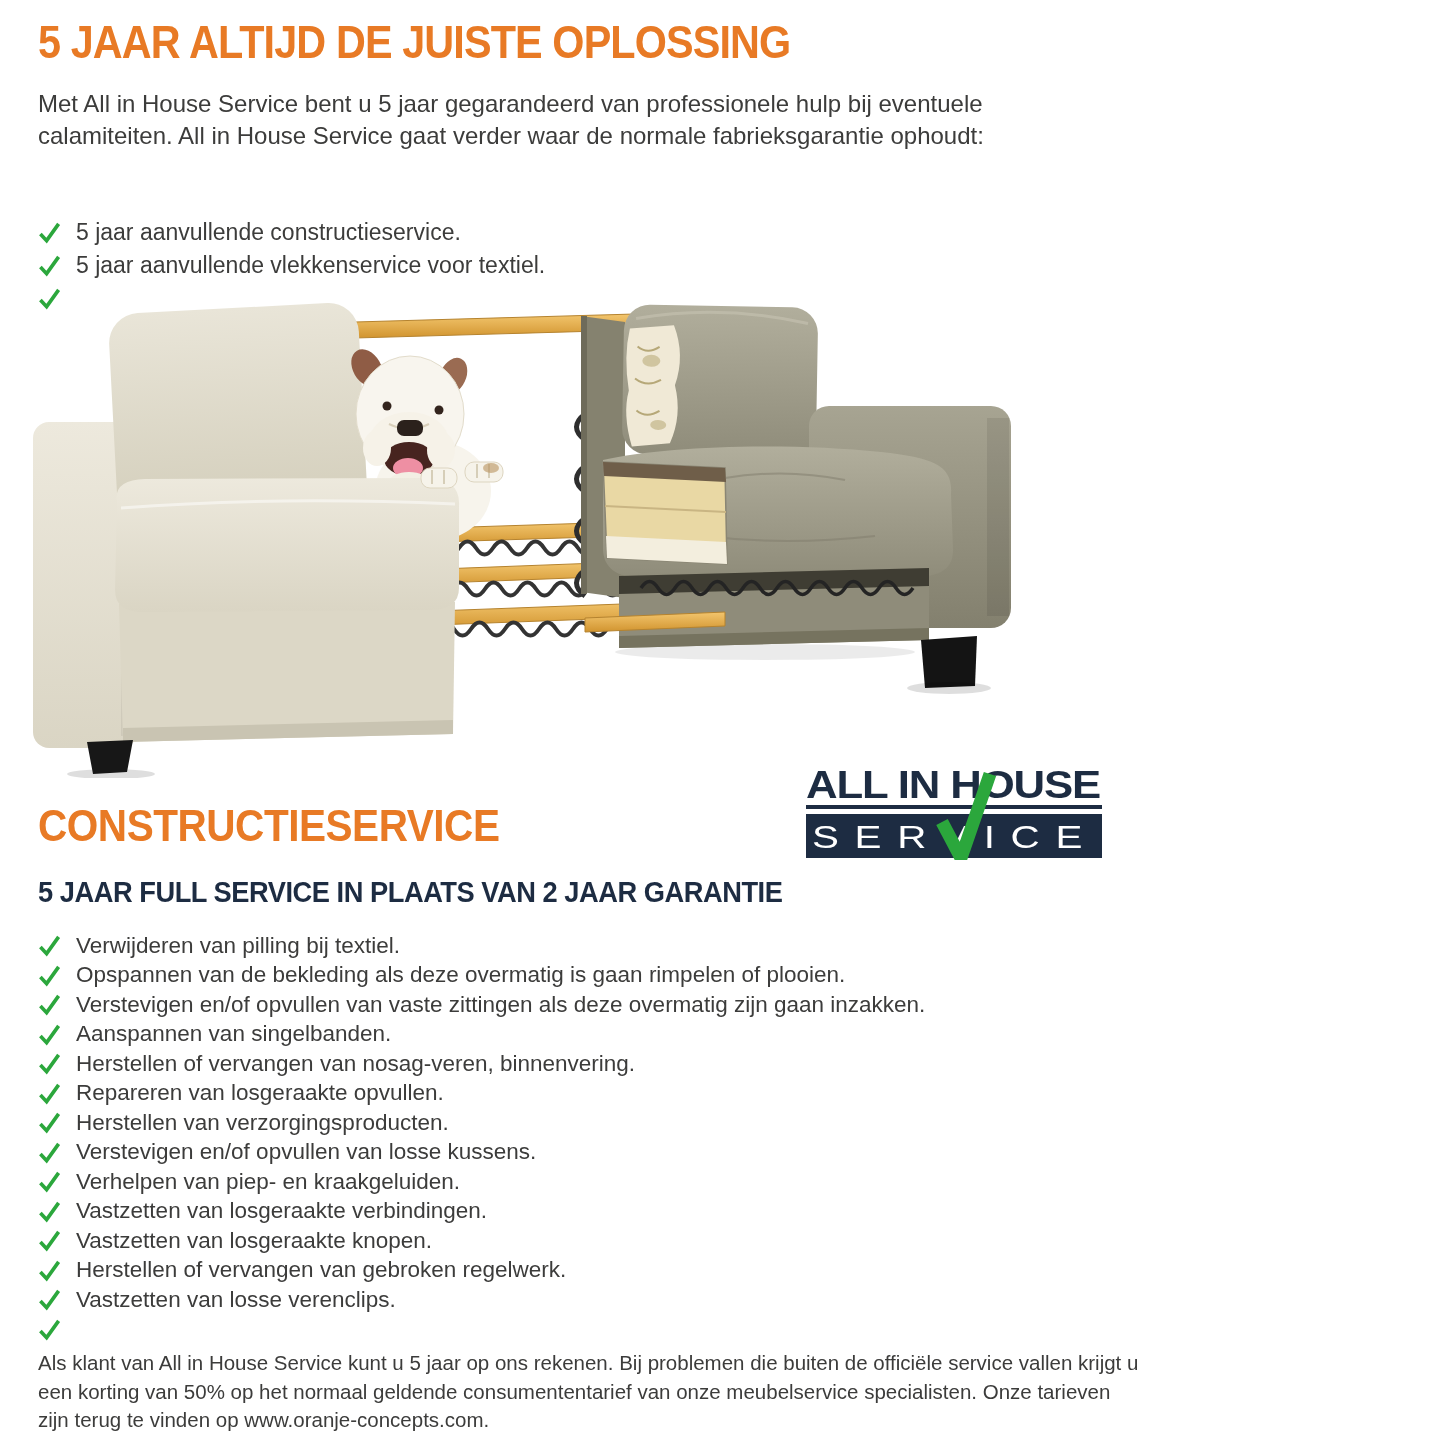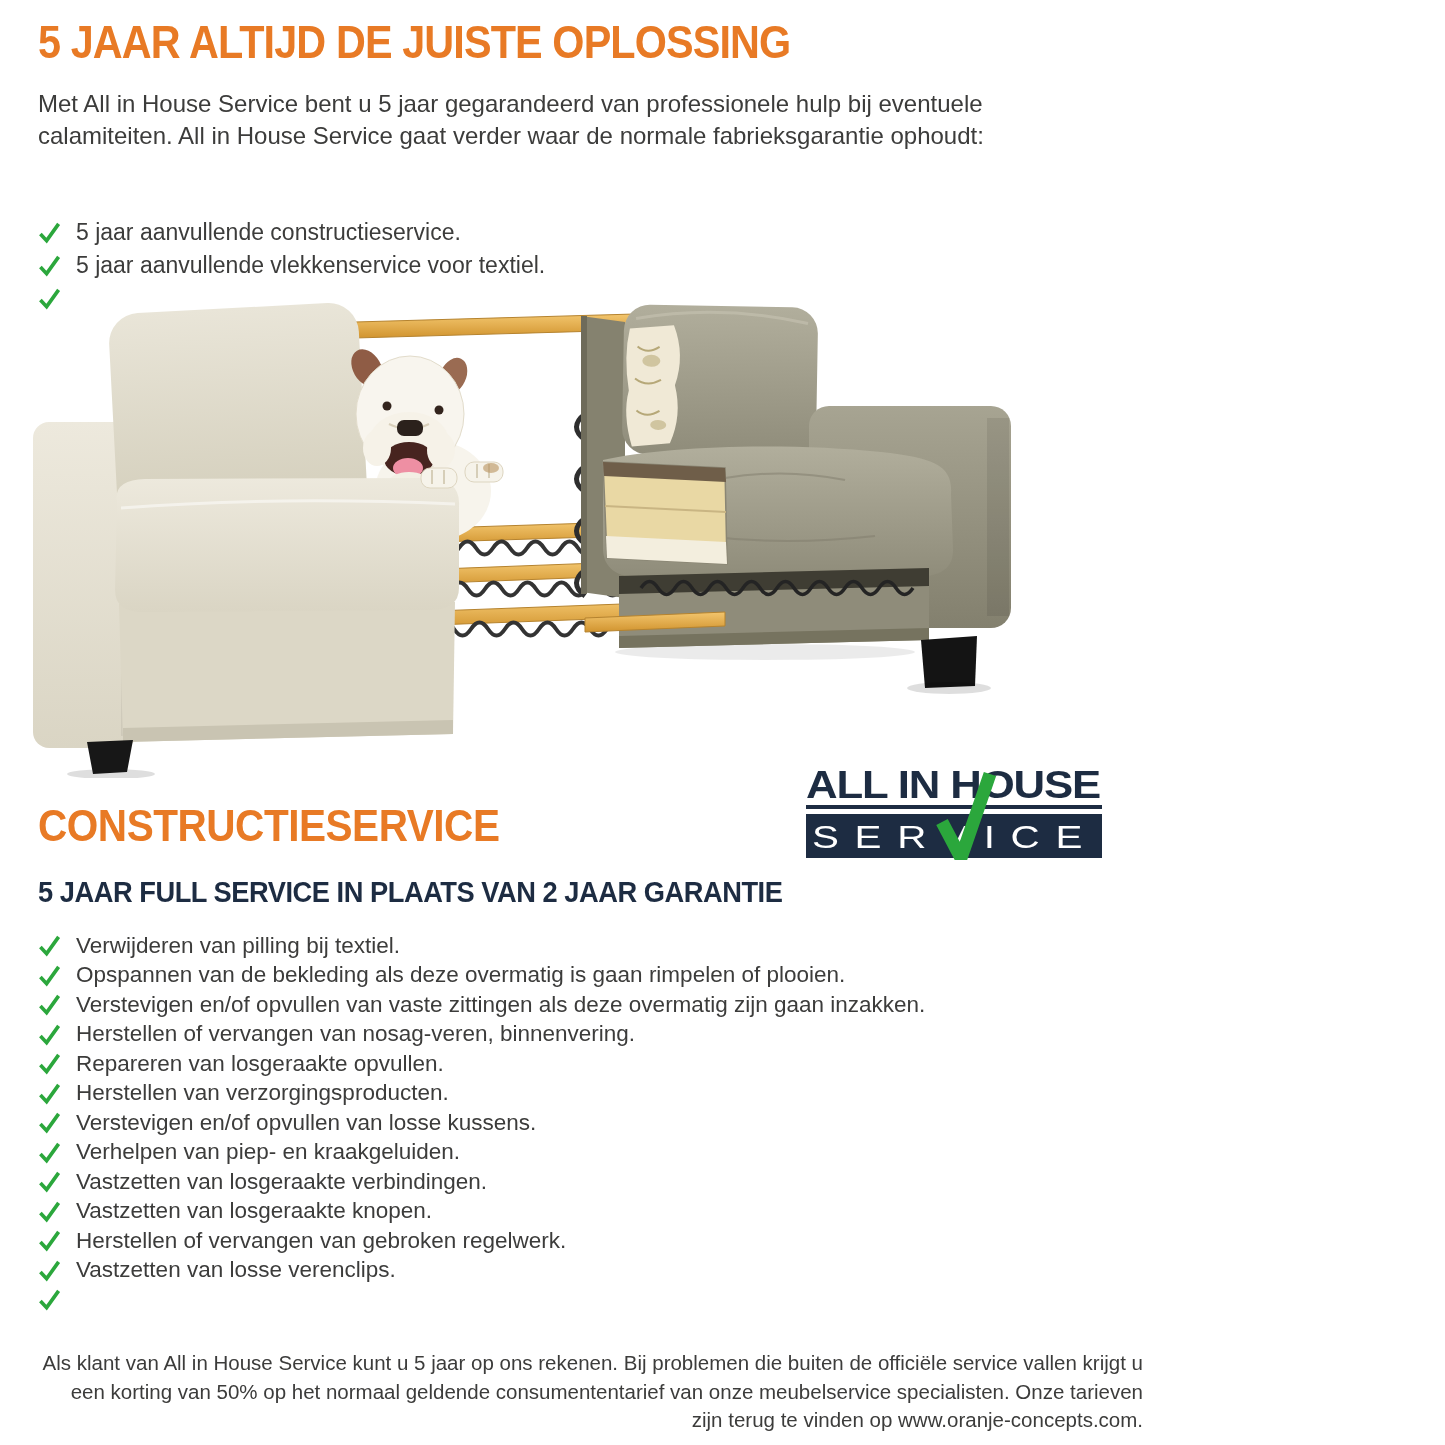--- a/index.html
+++ b/index.html
@@ -28,21 +28,21 @@
   .check-path{stroke:var(--green);stroke-width:3.8;fill:none;stroke-linejoin:miter;}
   .section-heading{
     left:38px;top:800px;font-size:45px;font-weight:800;color:var(--orange);
     letter-spacing:-0.5px;white-space:nowrap;transform:scaleX(0.90);transform-origin:left top;
   }
   .section-subheading{
     left:38px;top:876px;font-size:29px;font-weight:800;color:var(--navy);
     letter-spacing:-0.5px;white-space:nowrap;transform:scaleX(0.94);transform-origin:left top;
   }
   .footer{
-    left:38px;top:1349px;width:1105px;font-size:20.5px;line-height:28.5px;text-align:right;
+    left:38px;top:1349px;width:1105px;font-size:20.5px;line-height:28.5px;
   }
   .sofa{left:25px;top:296px;}
   .logo{left:806px;top:764px;}
   .logo-top{fill:var(--navy);font-family:"Liberation Sans",sans-serif;font-weight:bold;}
   .logo-bottom{fill:#ffffff;font-family:"Liberation Sans",sans-serif;}
   .logo-bar{fill:var(--navy);}
   .logo-check{stroke:var(--green);stroke-width:13;fill:none;stroke-linejoin:miter;}
 </style>
 </head>
 <body>
@@ -212,20 +212,26 @@
   <div class="li">
     <svg class="check">
         <use href="#check"></use>
       </svg>
     <span>Verstevigen en/of opvullen van vaste zittingen als deze overmatig zijn gaan inzakken.</span>
   </div>
   <div class="li">
     <svg class="check">
         <use href="#check"></use>
       </svg>
+    <span>Aanspannen van singelbanden.</span>
+  </div>
+  <div class="li">
+    <svg class="check">
+        <use href="#check"></use>
+      </svg>
     <span>Herstellen of vervangen van nosag-veren, binnenvering.</span>
   </div>
   <div class="li">
     <svg class="check">
         <use href="#check"></use>
       </svg>
     <span>Repareren van losgeraakte opvullen.</span>
   </div>
   <div class="li">
     <svg class="check">

